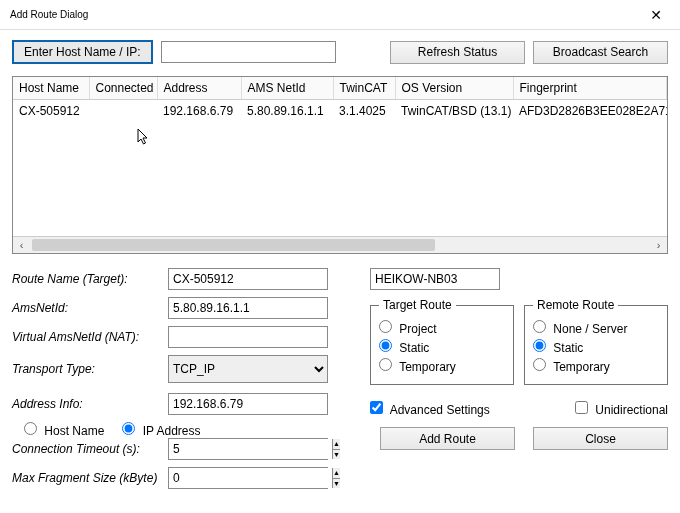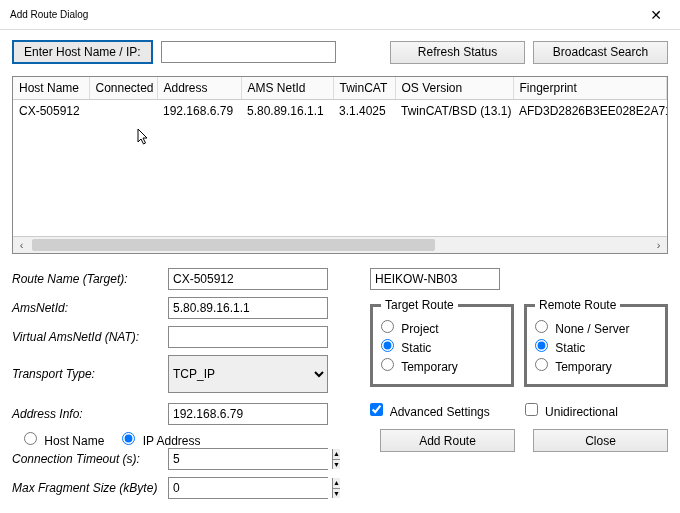--- a/index.html
+++ b/index.html
@@ -130,36 +130,36 @@
   .colR { flex: 1; }
   .frow {
     display: flex;
     align-items: center;
     margin-bottom: 7px;
     gap: 6px;
   }
   .flabel { width: 150px; font-style: italic; }
   .frow input.text-input, .frow select { width: 160px; }
   select {
-    height: 38px;
+    height: 28px;
     border: 1px solid #888;
     font-size: 12px;
     background: #efefef;
   }
   .radio-row { display: flex; align-items: center; gap: 18px; padding-left: 12px; }
   fieldset {
-    border: 3px solid #737373;
+    border: 1px solid #737373;
     padding: 5px 8px 7px 8px;
     margin: 0;
   }
   fieldset legend { font-size: 12px; padding: 0 4px; }
   .fsrow { display: flex; align-items: center; gap: 4px; margin: 3px 0; }
   .route-groups { display: flex; gap: 10px; margin-top: 8px; }
   .route-groups fieldset { flex: 1; }
-  .checksrow { display: flex; align-items: center; gap: 35px; margin-top: 16px; }
+  .checksrow { display: flex; align-items: center; gap: 44px; margin-top: 16px; justify-content: space-between; }
   .spin {
     display: inline-flex;
     border: 1px solid #888;
     height: 22px;
     width: 160px;
   }
   .spin input {
     border: none; outline: none;
     flex: 1;
     padding: 0 4px;

